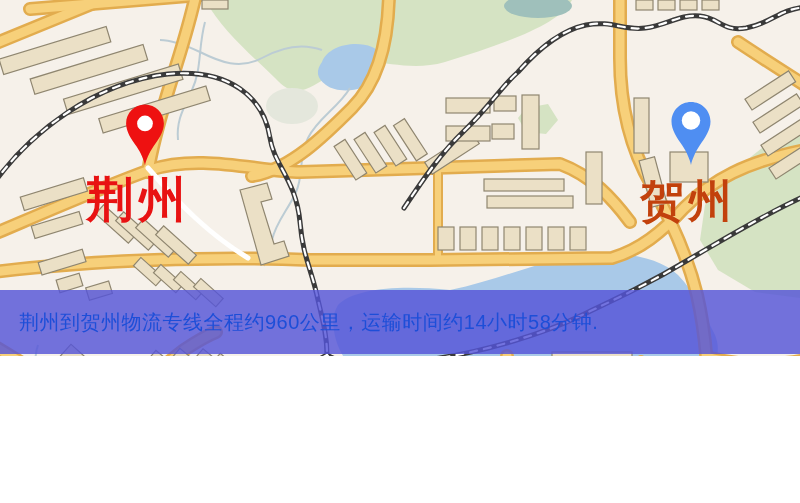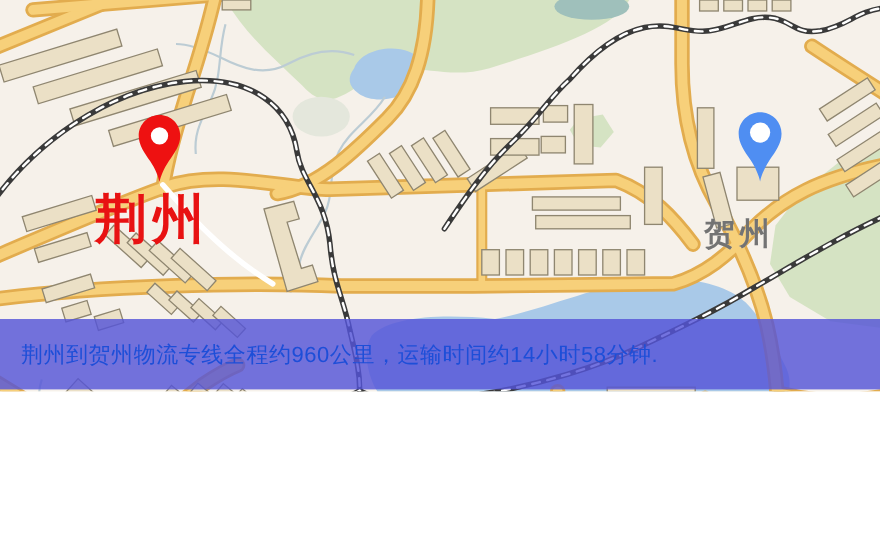--- a/index.html
+++ b/index.html
@@ -11,21 +11,21 @@
   .stage svg.mapbg{position:absolute;left:0;top:0;}
   .pin{position:absolute;}
   .pin svg{display:block;}
   .city-label{
     position:absolute;
     font-family:"Liberation Serif","DejaVu Serif",serif;
     font-weight:700;line-height:1;letter-spacing:4px;white-space:nowrap;
     text-shadow:0 0 1px rgba(255,255,255,.4);
   }
   .label-origin{left:86px;top:176px;font-size:48px;color:#e81212;}
-  .label-destination{left:640px;top:180px;font-size:28px;color:#737373;margin-top:20px;}
+  .label-destination{left:640px;top:180px;font-size:44px;color:#c2410c;}
   .banner{
     position:absolute;left:0;top:290px;width:800px;height:64px;
     background:rgba(84,84,216,0.82);
     display:flex;align-items:center;
   }
   .banner span{
     color:#1d4ed8;font-size:20px;letter-spacing:0.5px;
     padding-left:19px;white-space:nowrap;
   }
 </style>

